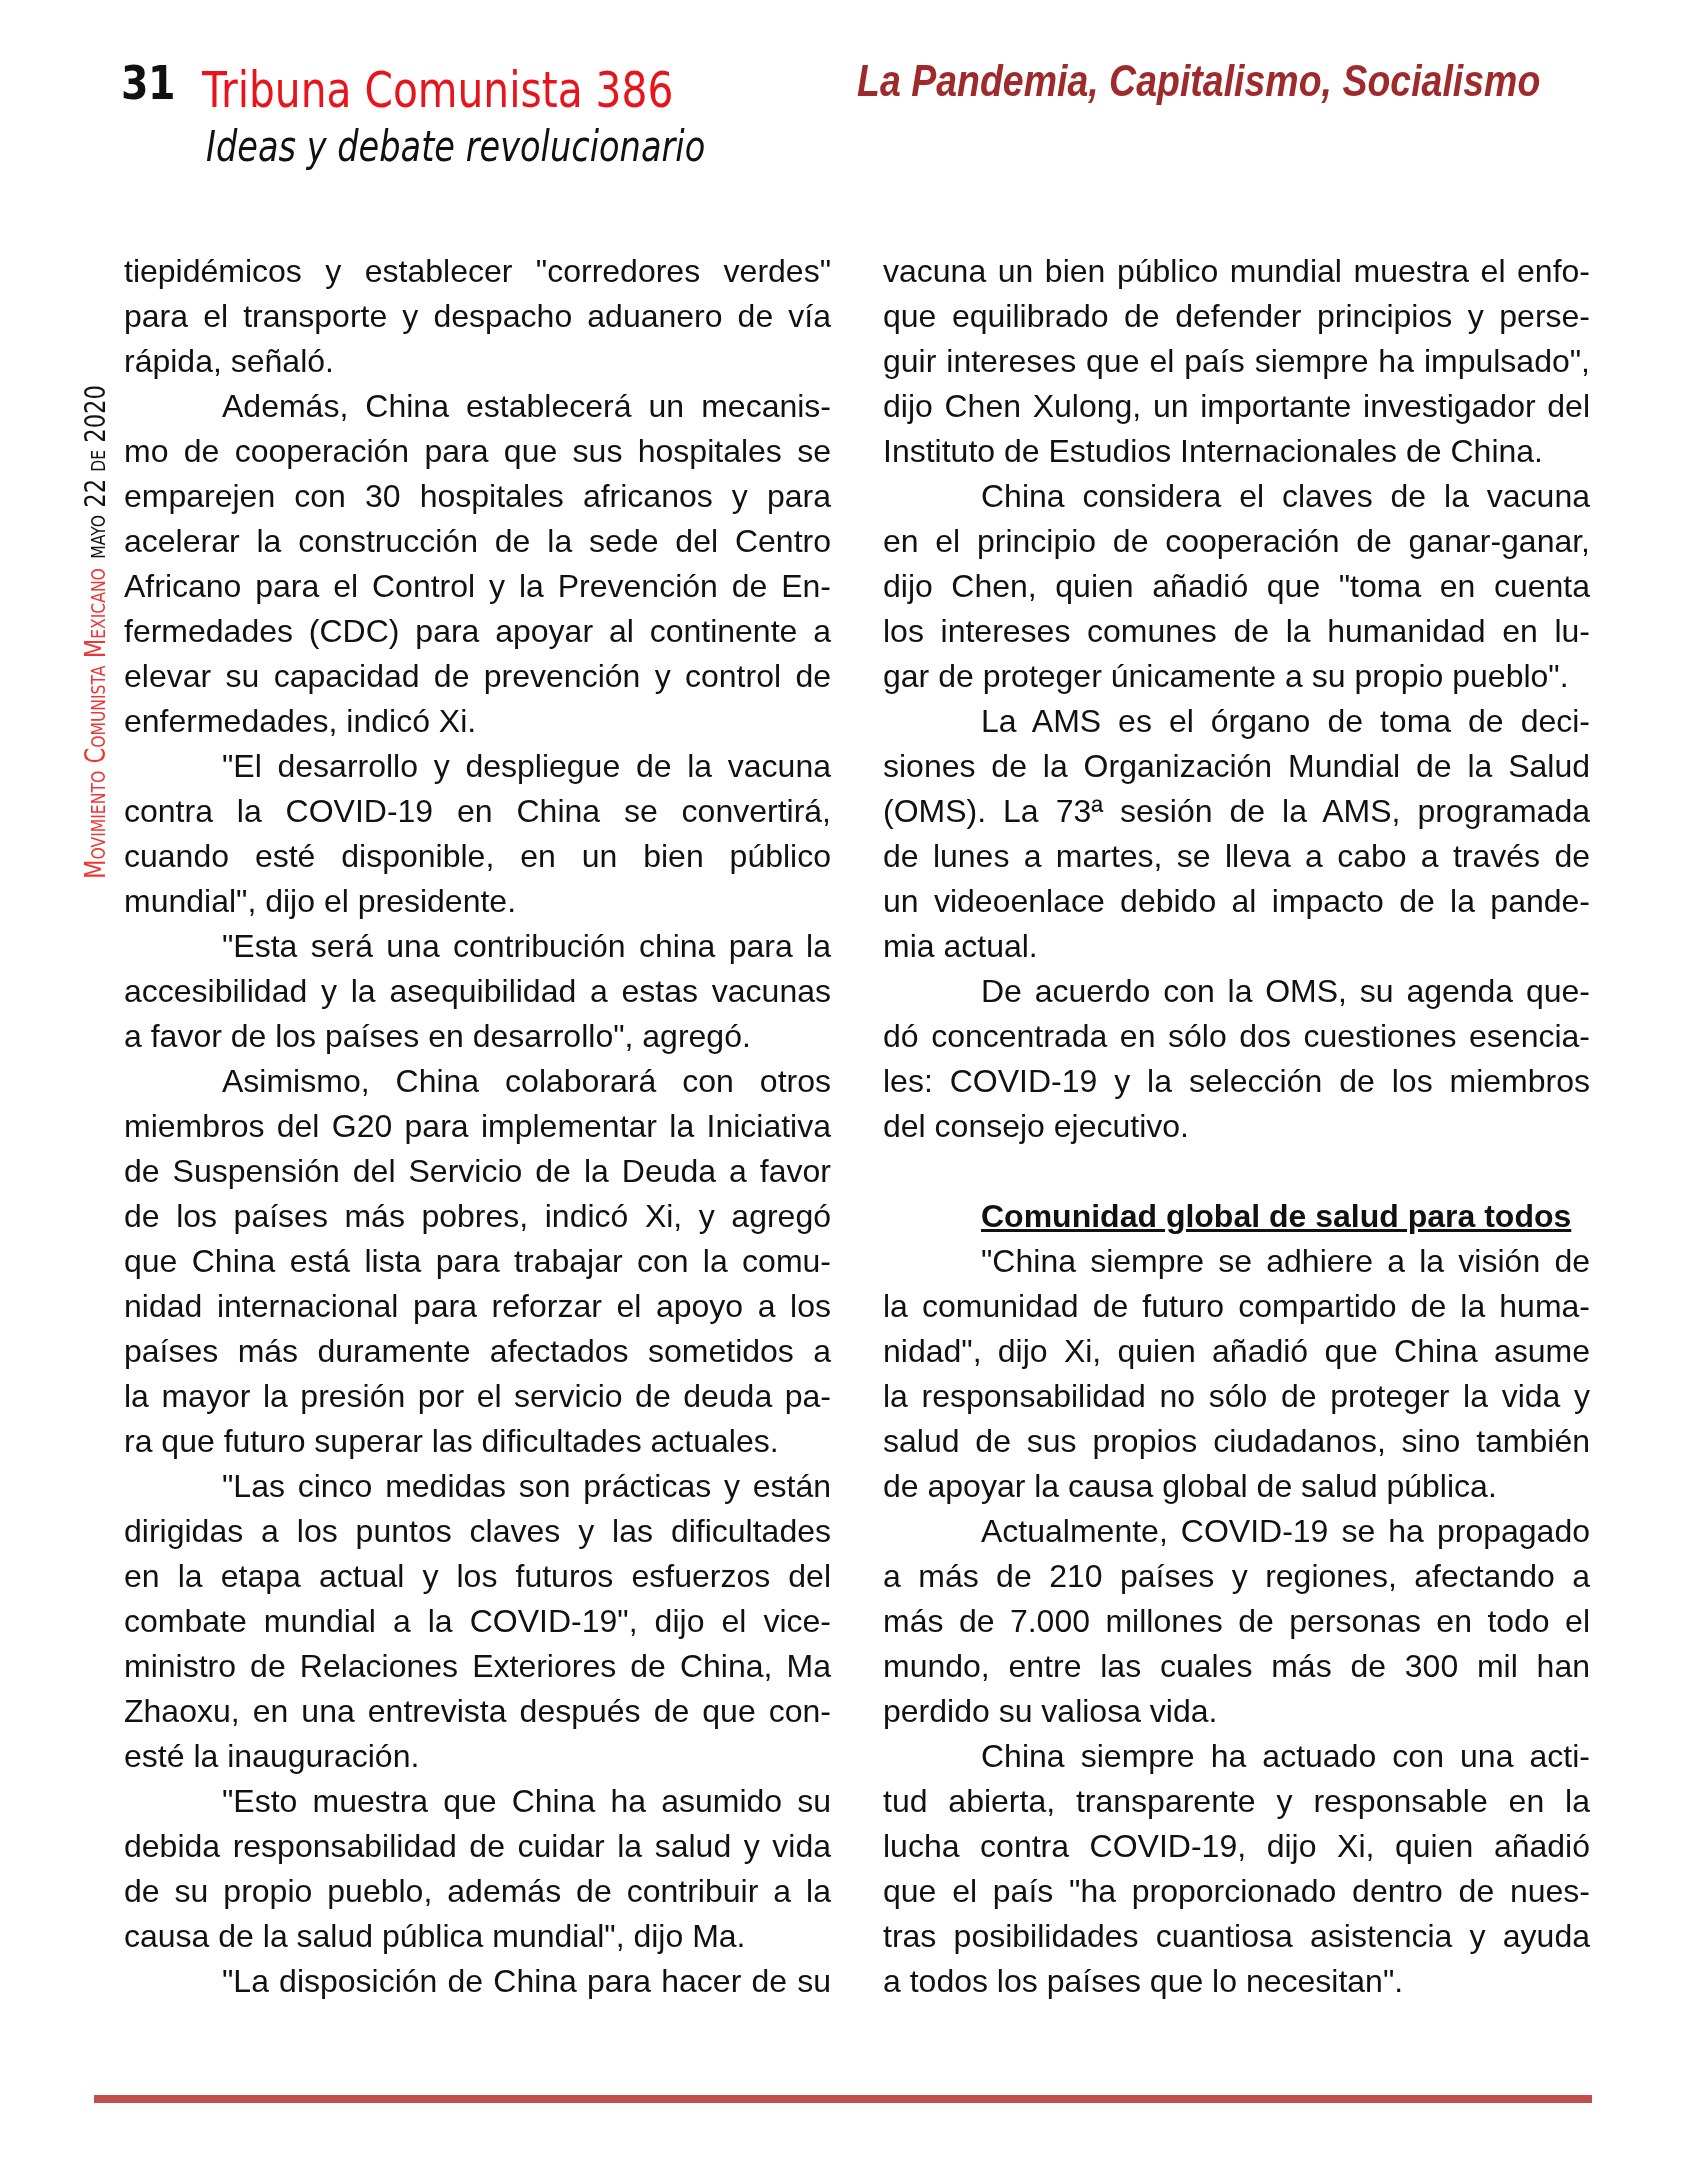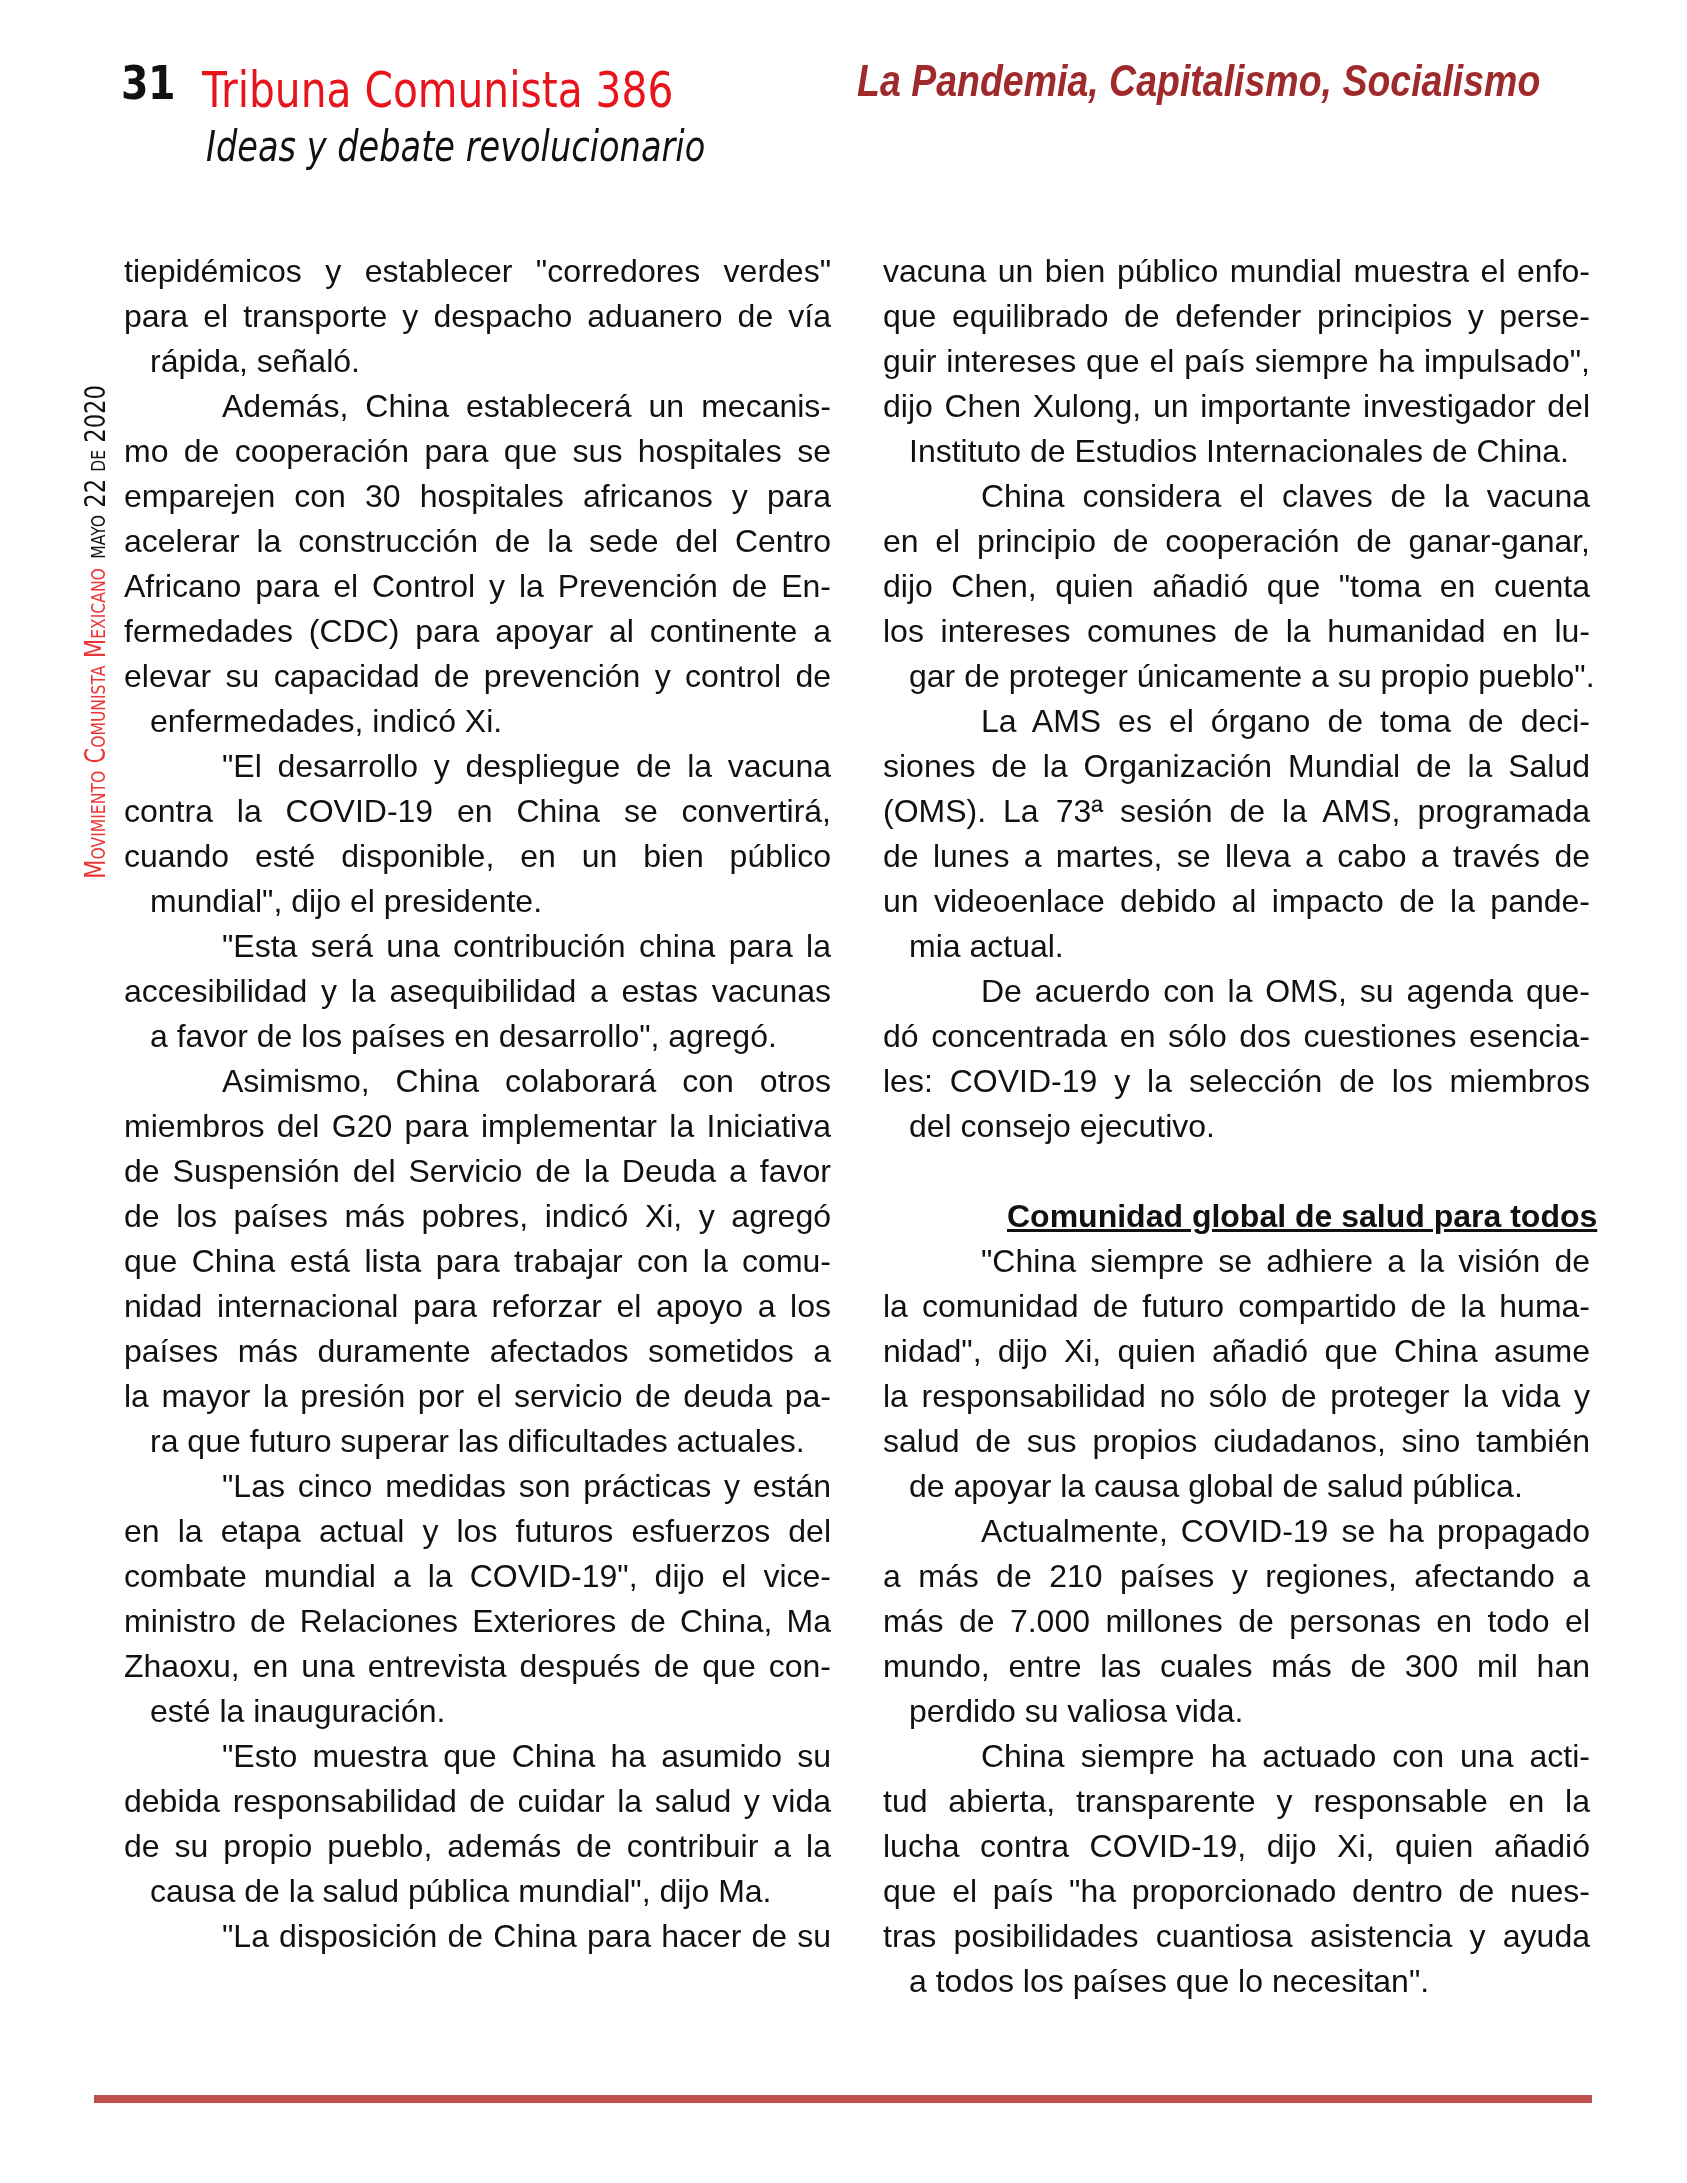--- a/index.html
+++ b/index.html
@@ -52,21 +52,21 @@
     font-family: "Liberation Sans", sans-serif;
     font-size: 32px; line-height: 45px; color: #111;
   }
   .col-left { left: 124px; width: 707px; }
   .col-right { left: 883px; width: 707px; }
 
   .line {
     display: block; height: 45px; white-space: nowrap;
     text-align: justify; text-align-last: justify;
   }
-  .line.last { text-align: left; text-align-last: left; margin-left: 26px; }
+  .line.last { text-align: left; text-align-last: left; }
   .line.indent { padding-left: 98px; }
   .line.heading { font-weight: bold; text-align-last: left; text-decoration: underline; }
   .line.blank { }
 
   .bottom-rule {
     position: absolute; left: 94px; top: 2095px;
     width: 1498px; height: 8px; background: #c0504d;
   }
 </style>
 </head>
@@ -107,20 +107,21 @@
       <div class="line indent">Asimismo, China colaborará con otros</div>
       <div class="line">miembros del G20 para implementar la Iniciativa</div>
       <div class="line">de Suspensión del Servicio de la Deuda a favor</div>
       <div class="line">de los países más pobres, indicó Xi, y agregó</div>
       <div class="line">que China está lista para trabajar con la comu-</div>
       <div class="line">nidad internacional para reforzar el apoyo a los</div>
       <div class="line">países más duramente afectados sometidos a</div>
       <div class="line">la mayor la presión por el servicio de deuda pa-</div>
       <div class="line last">ra que futuro superar las dificultades actuales.</div>
       <div class="line indent">"Las cinco medidas son prácticas y están</div>
+      <div class="line">dirigidas a los puntos claves y las dificultades</div>
       <div class="line">en la etapa actual y los futuros esfuerzos del</div>
       <div class="line">combate mundial a la COVID-19", dijo el vice-</div>
       <div class="line">ministro de Relaciones Exteriores de China, Ma</div>
       <div class="line">Zhaoxu, en una entrevista después de que con-</div>
       <div class="line last">esté la inauguración.</div>
       <div class="line indent">"Esto muestra que China ha asumido su</div>
       <div class="line">debida responsabilidad de cuidar la salud y vida</div>
       <div class="line">de su propio pueblo, además de contribuir a la</div>
       <div class="line last">causa de la salud pública mundial", dijo Ma.</div>
       <div class="line indent">"La disposición de China para hacer de su</div>

